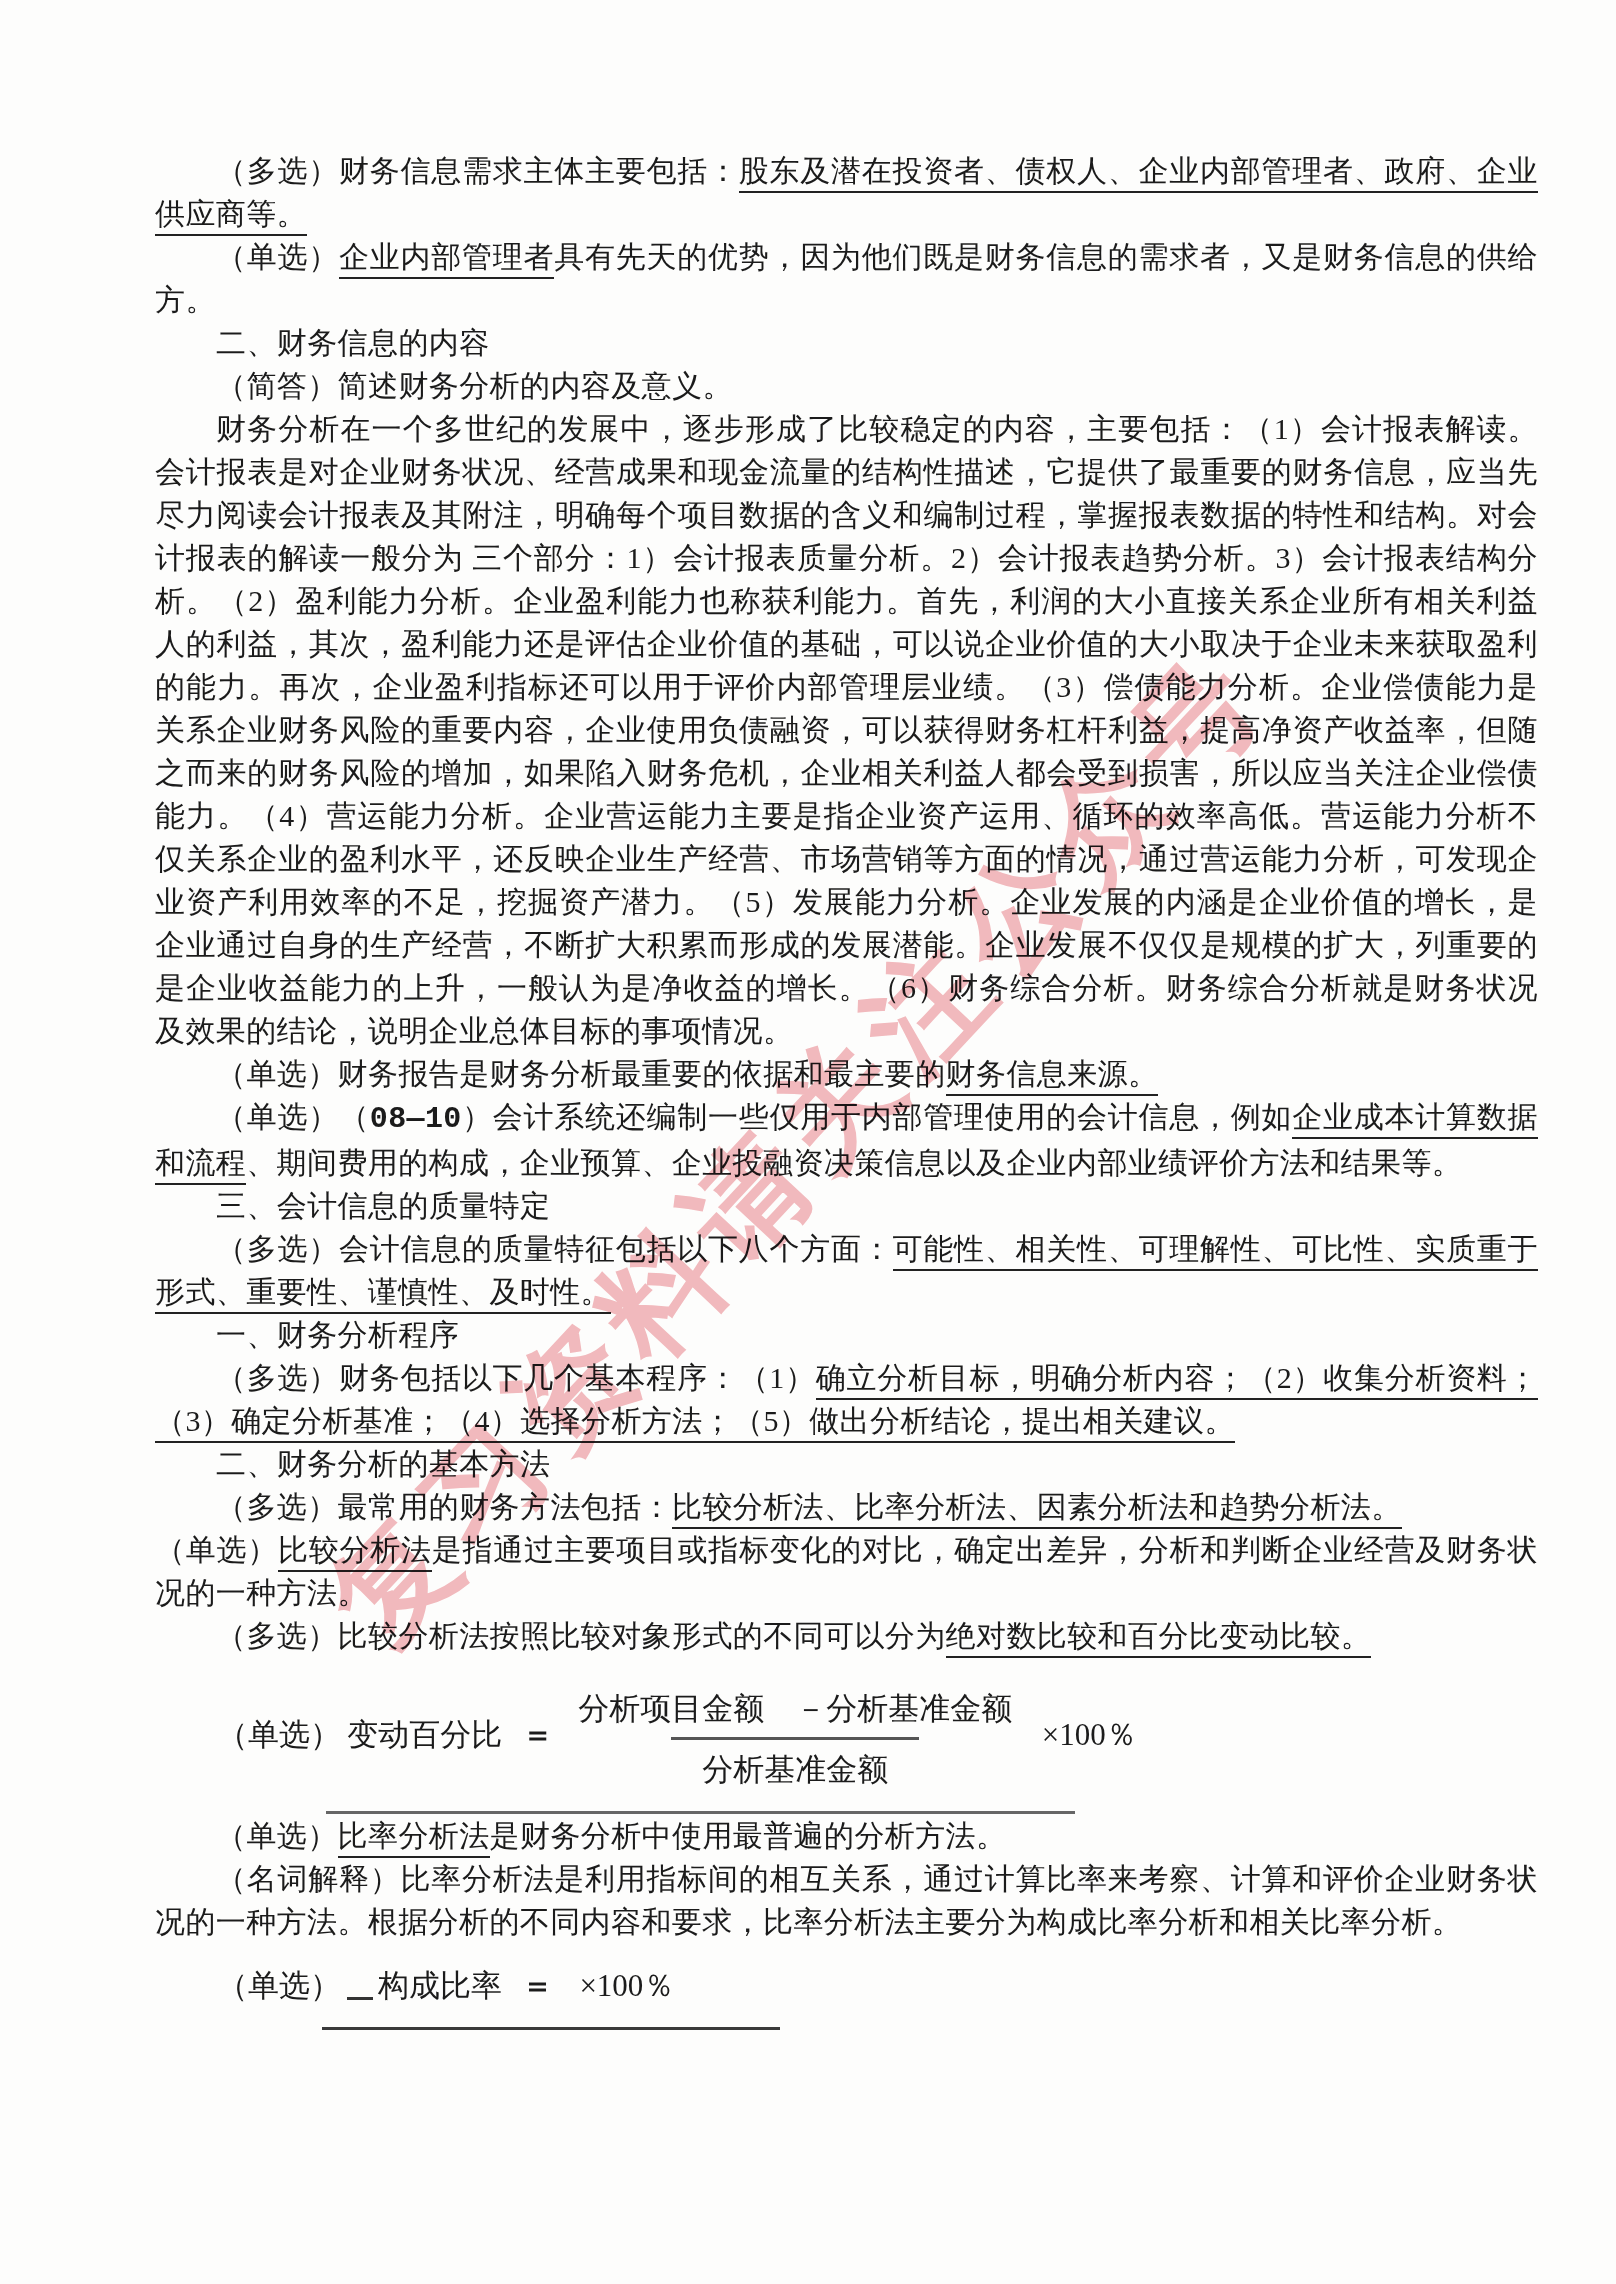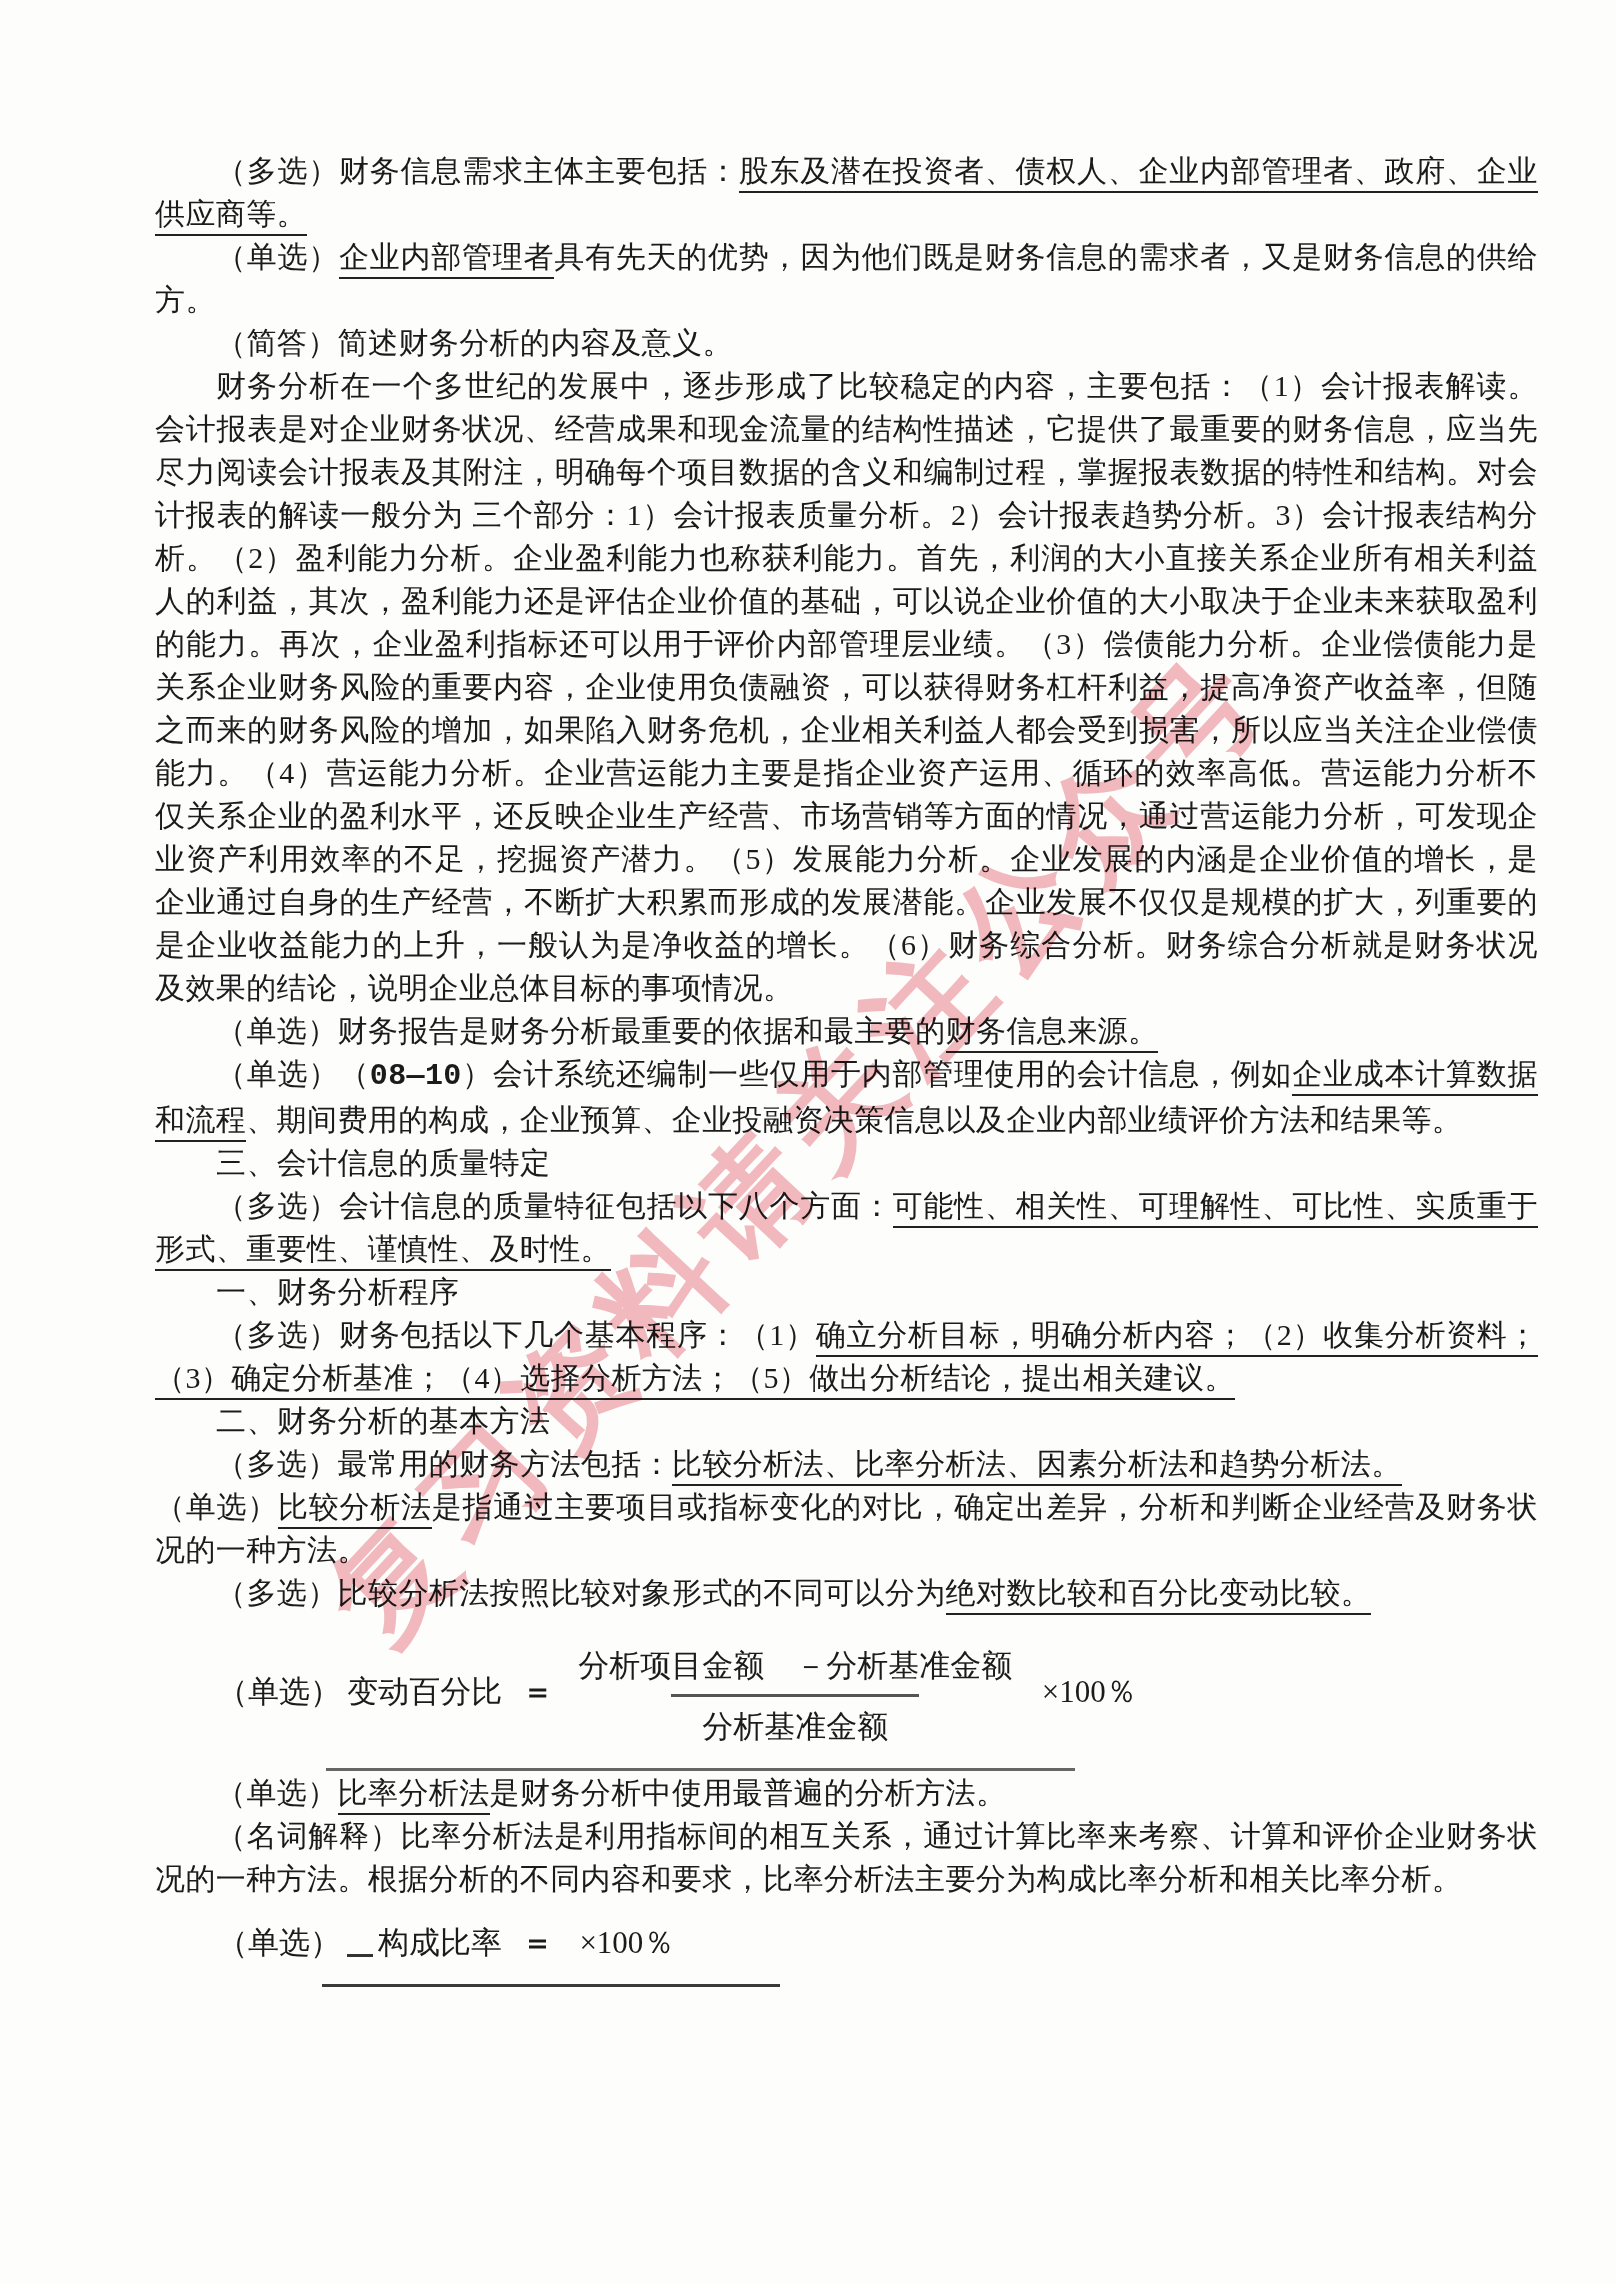--- a/index.html
+++ b/index.html
@@ -79,20 +79,21 @@
   }
 </style>
 </head>
 <body>
 
 <div class="page">
   <div class="watermark" style="color: rgb(224, 74, 85); opacity: 0.38; transform: translate(-50%, -50%) rotate(-47deg);">复习资料请关注公众号</div>
   <div class="content">
       <p class="line indent"><span class="">（多选）财务信息需求主体主要包括：</span><span class="ul ">股东及潜在投资者、债权人、企业内部管理者、政府、企业供应商等。</span></p>
       <p class="line indent"><span class="">（单选）</span><span class="ul ">企业内部管理者</span><span class="">具有先天的优势，因为他们既是财务信息的需求者，又是财务信息的供给方。</span></p>
+      <p class="line indent"><span class="">二、财务信息的内容</span></p>
       <p class="line indent"><span class="">（简答）简述财务分析的内容及意义。</span></p>
       <p class="line indent"><span class="">财务分析在一个多世纪的发展中，逐步形成了比较稳定的内容，主要包括：（1）会计报表解读。会计报表是对企业财务状况、经营成果和现金流量的结构性描述，它提供了最重要的财务信息，应当先尽力阅读会计报表及其附注，明确每个项目数据的含义和编制过程，掌握报表数据的特性和结构。对会计报表的解读一般分为 三个部分：1）会计报表质量分析。2）会计报表趋势分析。3）会计报表结构分析。（2）盈利能力分析。企业盈利能力也称获利能力。首先，利润的大小直接关系企业所有相关利益人的利益，其次，盈利能力还是评估企业价值的基础，可以说企业价值的大小取决于企业未来获取盈利的能力。再次，企业盈利指标还可以用于评价内部管理层业绩。（3）偿债能力分析。企业偿债能力是关系企业财务风险的重要内容，企业使用负债融资，可以获得财务杠杆利益，提高净资产收益率，但随之而来的财务风险的增加，如果陷入财务危机，企业相关利益人都会受到损害，所以应当关注企业偿债能力。（4）营运能力分析。企业营运能力主要是指企业资产运用、循环的效率高低。营运能力分析不仅关系企业的盈利水平，还反映企业生产经营、市场营销等方面的情况，通过营运能力分析，可发现企业资产利用效率的不足，挖掘资产潜力。（5）发展能力分析。企业发展的内涵是企业价值的增长，是企业通过自身的生产经营，不断扩大积累而形成的发展潜能。企业发展不仅仅是规模的扩大，列重要的是企业收益能力的上升，一般认为是净收益的增长。（6）财务综合分析。财务综合分析就是财务状况及效果的结论，说明企业总体目标的事项情况。</span></p>
       <p class="line indent"><span class="">（单选）财务报告是财务分析最重要的依据和最主要的</span><span class="ul ">财务信息来源。</span></p>
       <p class="line indent"><span class="">（单选）（</span><span class="bold">08—10</span><span class="">）会计系统还编制一些仅用于内部管理使用的会计信息，例如</span><span class="ul ">企业成本计算数据和流程</span><span class="">、期间费用的构成，企业预算、企业投融资决策信息以及企业内部业绩评价方法和结果等。</span></p>
       <p class="line indent"><span class="">三、会计信息的质量特定</span></p>
       <p class="line indent"><span class="">（多选）会计信息的质量特征包括以下八个方面：</span><span class="ul ">可能性、相关性、可理解性、可比性、实质重于形式、重要性、谨慎性、及时性。</span></p>
       <p class="line indent"><span class="">一、财务分析程序</span></p>
       <p class="line indent"><span class="">（多选）财务包括以下几个基本程序：（1）</span><span class="ul ">确立分析目标，明确分析内容；（2）收集分析资料；（3）确定分析基准；（4）选择分析方法；（5）做出分析结论，提出相关建议。</span></p>
       <p class="line indent"><span class="">二、财务分析的基本方法</span></p>
       <p class="line indent"><span class="">（多选）最常用的财务方法包括：</span><span class="ul ">比较分析法、比率分析法、因素分析法和趋势分析法。</span></p>

